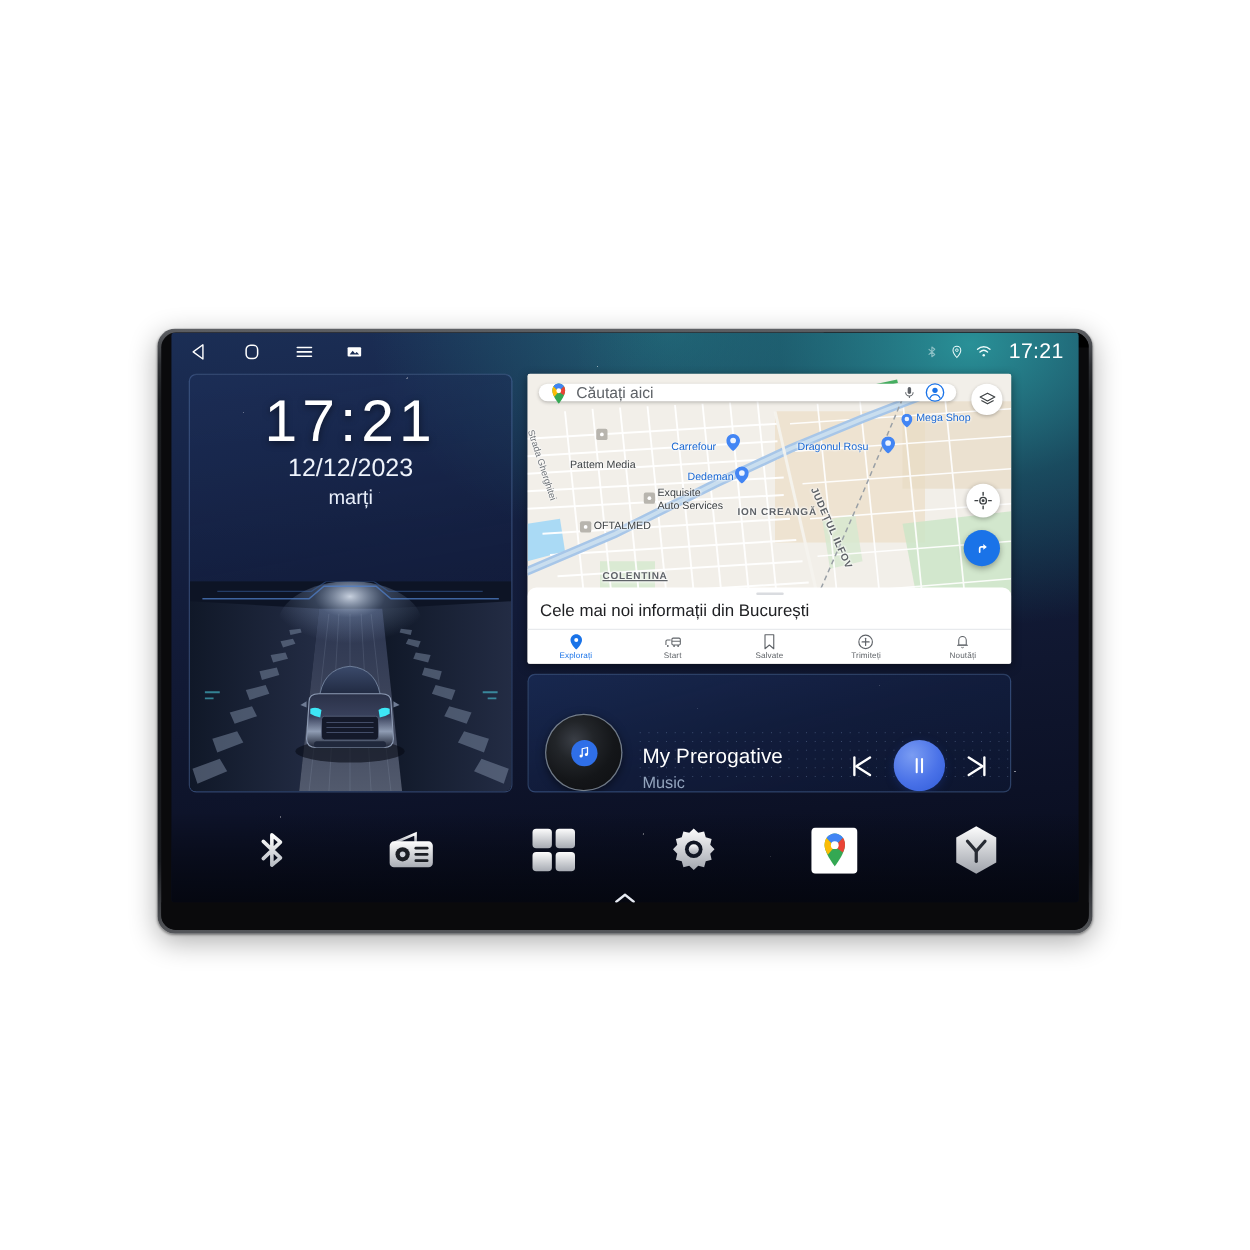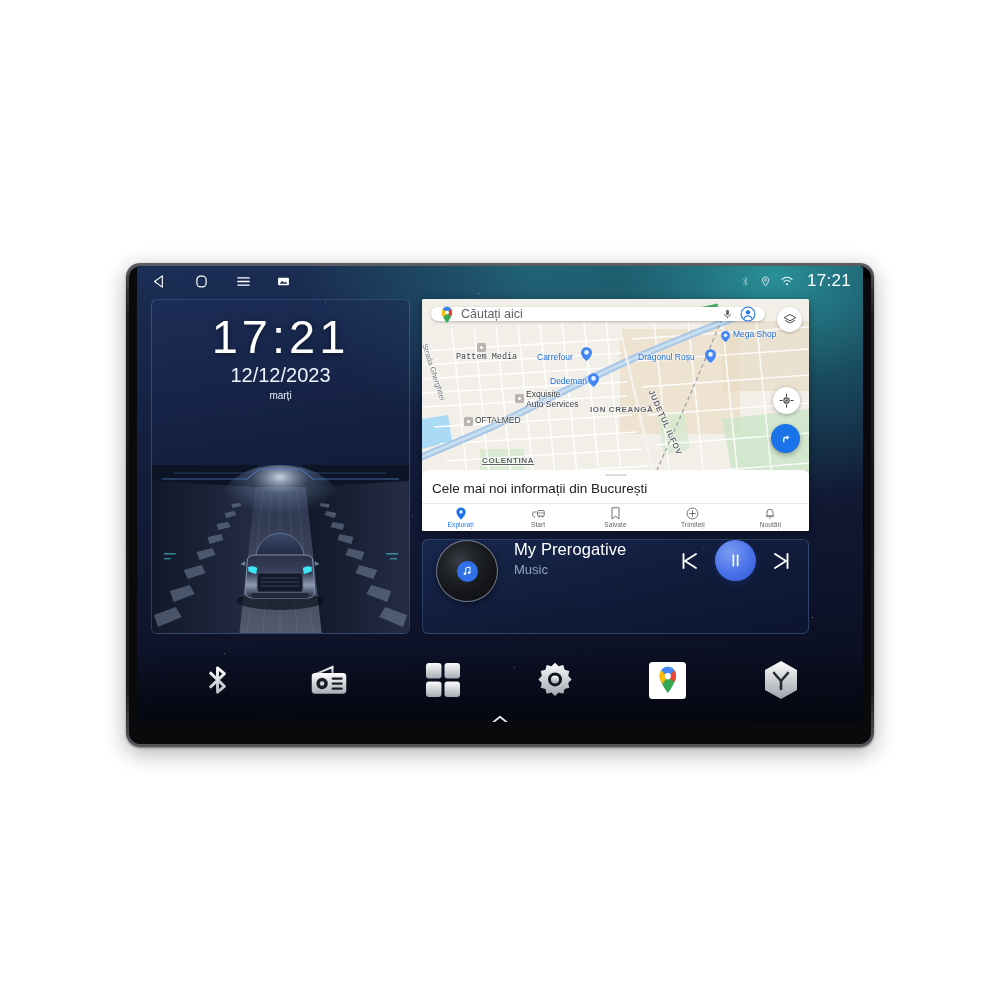--- a/index.html
+++ b/index.html
@@ -105,21 +105,21 @@
     position: relative; height: 173px;
     display: flex; flex-direction: column; align-items: center; justify-content: flex-start;
     padding-top: 12px;
   }
   .clock-time {
     font-size: 47px; font-weight: 300; color: #fff;
     letter-spacing: 4px; line-height: 1.06;
     text-shadow: 0 1px 6px rgba(0,0,0,.5);
   }
   .clock-date { font-size: 20px; color: #eef3fb; margin-top: 2px; font-weight: 400; }
-  .clock-day  { font-size: 10px; color: #e8eefa; margin-top: 3px; font-weight: 400; text-align: right; }
+  .clock-day  { font-size: 16px; color: #e8eefa; margin-top: 3px; font-weight: 400; text-align: right; }
 
   
   .car-zone {
     position: absolute; left: 0; right: 0; bottom: 0; height: 168px;
     background: linear-gradient(180deg, #131c34 0%, #0e1629 40%, #0b1223 100%);
     overflow: hidden;
   }
 
   
   .map-card {
@@ -207,21 +207,21 @@
 
   
   .media-card {
     position: relative;
     margin-top: 8px;
     width: 100%; height: 95px;
     border-radius: 6px;
     border: 1px solid rgba(120,160,220,.28);
     background: linear-gradient(165deg, rgba(28,48,94,.66) 0%, rgba(20,34,70,.6) 50%, rgba(14,24,52,.64) 100%);
     overflow: hidden;
-    display: flex; align-items: flex-start;
+    display: flex; align-items: flex-end;
   }
   .media-dots {
     position: absolute; left: 88px; right: 0; bottom: 6px; height: 42px;
     opacity: .32;
     background-image: radial-gradient(1px 1px at 1px 1px, rgba(170,200,245,.9) 50%, transparent 51%);
     background-size: 7px 7px;
   }
   .vinyl {
     position: relative; z-index: 2;
     margin-left: 13px;
@@ -534,21 +534,21 @@
               </svg>
               <svg class="poi-pin" style="left:283px; top:50px;" viewBox="0 0 24 30">
                 <path d="M12 0 C5.4 0 0 5.4 0 12 C0 21 12 30 12 30 C12 30 24 21 24 12 C24 5.4 18.6 0 12 0 Z" fill="#4285F4"></path>
                 <circle cx="12" cy="11.5" r="5" fill="#fff" opacity=".9"></circle>
               </svg>
               <svg class="poi-pin" style="left:299px; top:32px; width:9px; height:11px;" viewBox="0 0 24 30">
                 <path d="M12 0 C5.4 0 0 5.4 0 12 C0 21 12 30 12 30 C12 30 24 21 24 12 C24 5.4 18.6 0 12 0 Z" fill="#4285F4"></path>
                 <circle cx="12" cy="11.5" r="5" fill="#fff" opacity=".9"></circle>
               </svg>
 
-              <div class="map-poi" style="left:34px;  top:54px;font-family:Liberation Mono, monospace;">Pattem Media</div>
+              <div class="map-poi" style="left:34px;  top:68px;">Pattem Media</div>
               <div class="map-poi blue" style="left:115px; top:54px;">Carrefour</div>
               <div class="map-poi blue" style="left:128px; top:78px;">Dedeman</div>
               <div class="map-poi" style="left:104px; top:91px;text-align:center;">Exquisite</div>
               <div class="map-poi" style="left:104px; top:101px;">Auto Services</div>
               <div class="map-poi" style="left:53px;  top:117px;">OFTALMED</div>
               <div class="map-poi blue" style="left:311px; top:31px;">Mega Shop</div>
               <div class="map-poi blue" style="left:216px; top:54px;">Dragonul Roșu</div>
               <div class="map-poi area" style="left:168px; top:107px;">ION CREANGĂ</div>
               <div class="map-poi area" style="left:232px; top:90px; transform:rotate(66deg); transform-origin:left top;">JUDEȚUL ILFOV</div>
               <div class="map-poi area" style="left:60px;  top:158px;text-decoration:underline;">COLENTINA</div>

